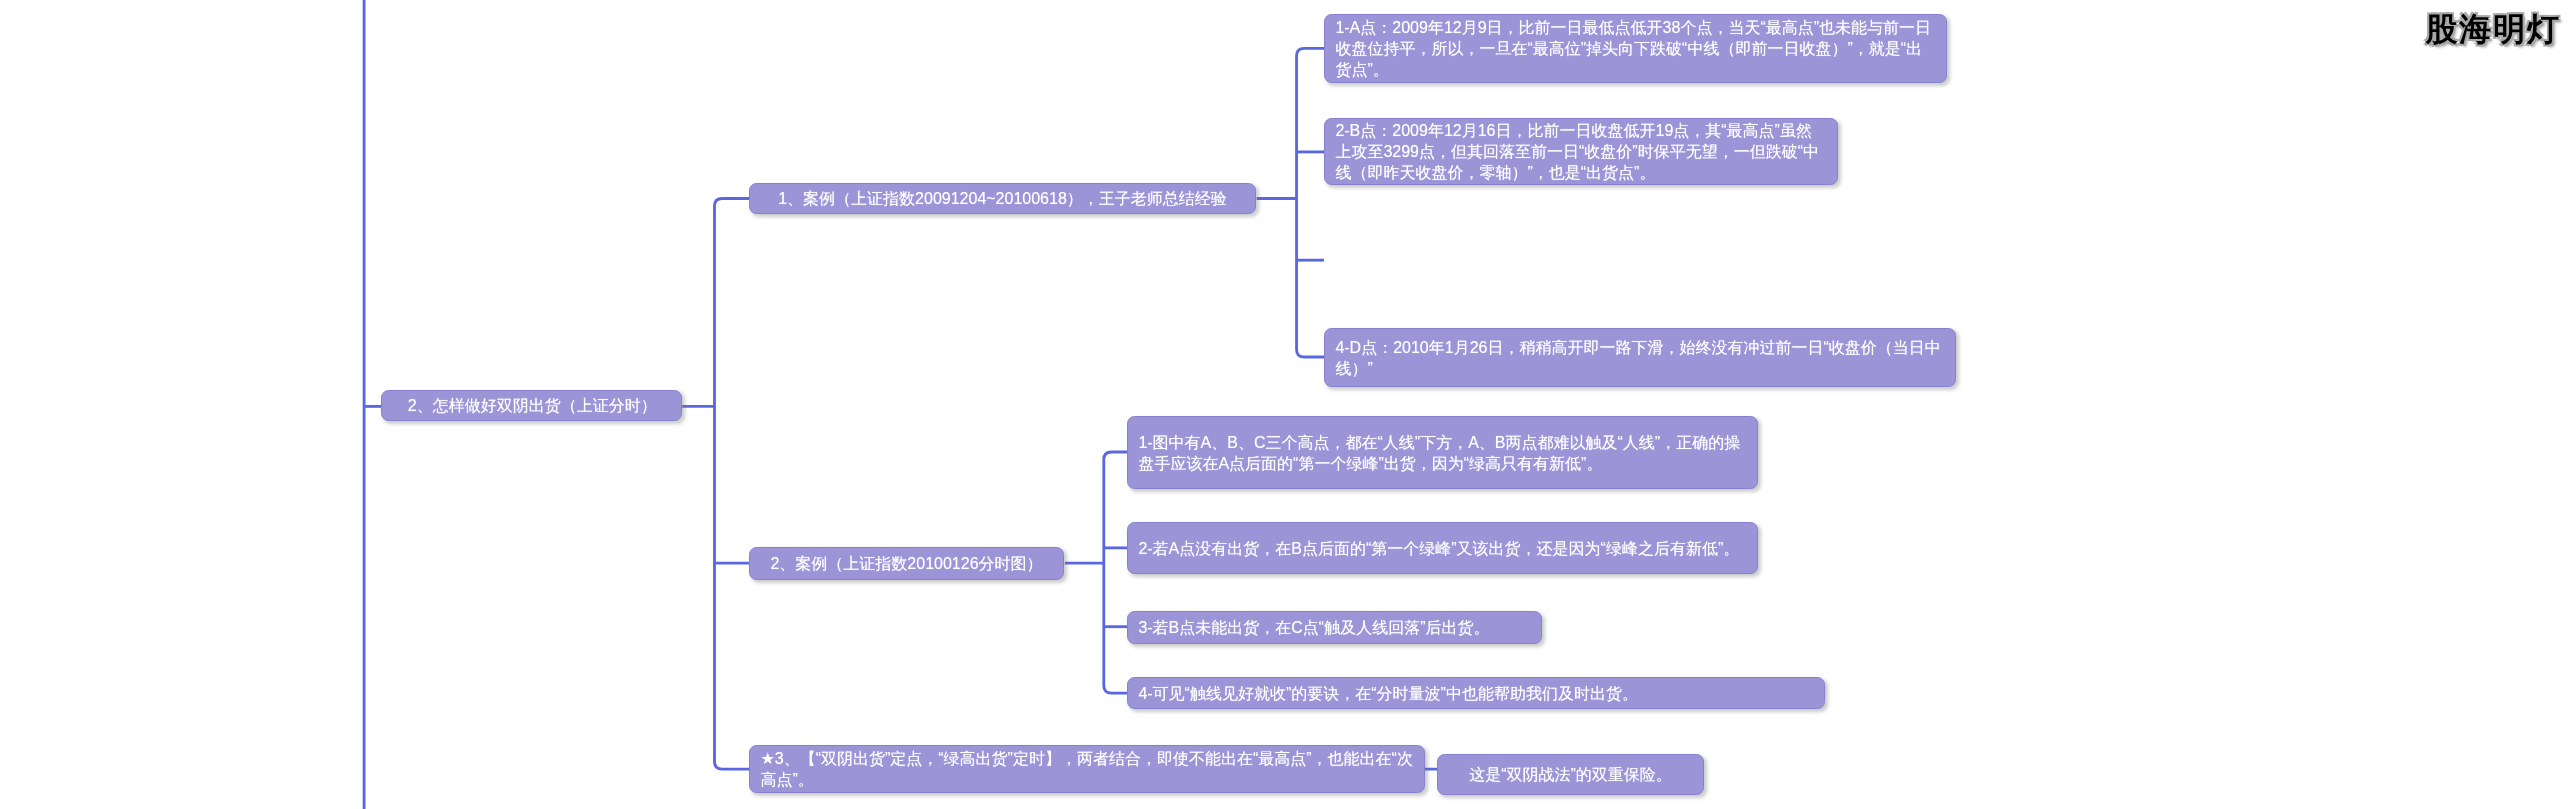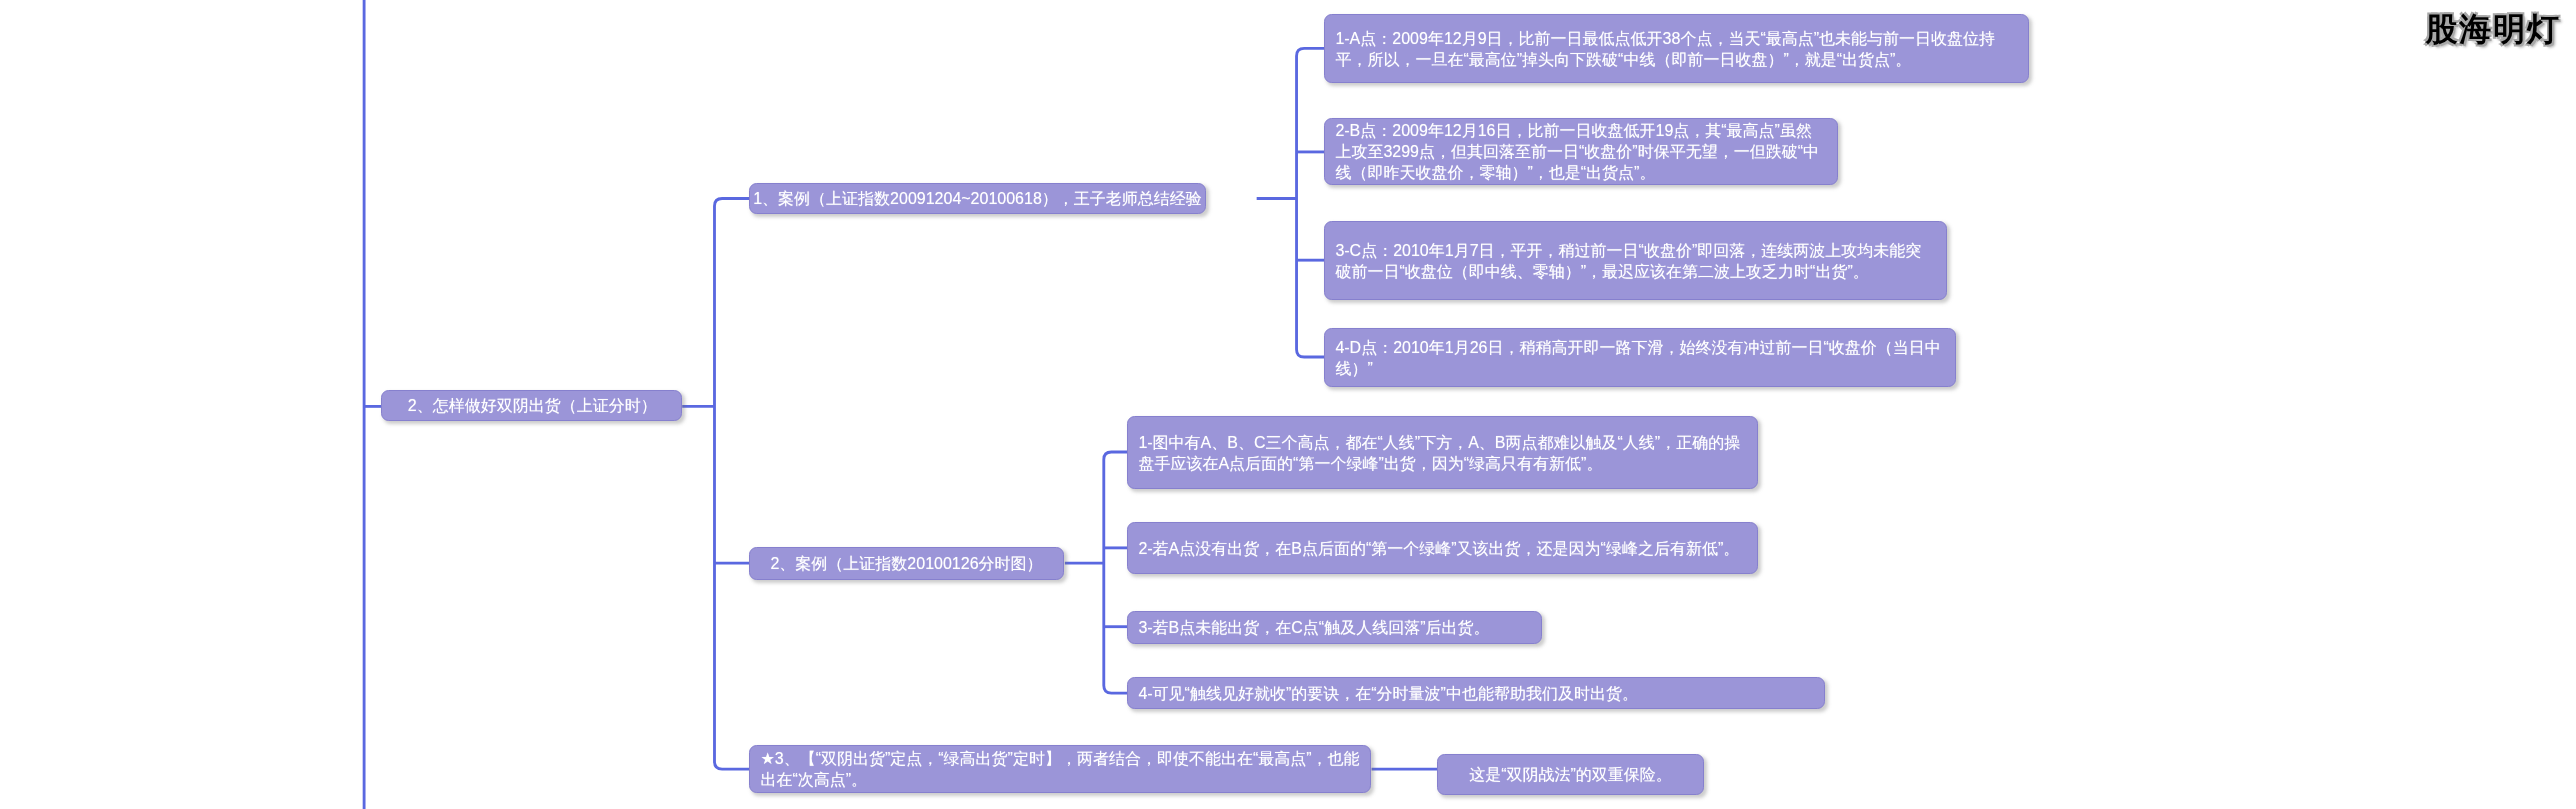--- a/index.html
+++ b/index.html
@@ -21,24 +21,24 @@
     color:#ffffff;
     display:flex;align-items:center;
     padding:0 10.4px;
     box-shadow:2.8px 2.8px 3.8px rgba(110,110,110,0.35);
     text-shadow:0 0 0.9px rgba(255,255,255,0.6);
   }
   .center{justify-content:center;text-align:center;}
   .label{font-size:16px;line-height:20px;white-space:nowrap;}
   .para{font-size:16px;line-height:21px;}
   .n-root  {left:381px; top:390px; width:301px; height:31px; font-size:17px;padding-left:12px;}
-  .n-b1    {left:749px; top:183px; width:457px; height:31px;}
+  .n-b1    {left:749px; top:183px; width:507px; height:31px;}
   .n-b2    {left:749px; top:547px; width:315px; height:33px;}
-  .n-b3    {left:749px; top:745px; width:622px; height:48px;}
-  .n-b1c1  {left:1324px; top:14.2px;  width:705px; height:69px;}
+  .n-b3    {left:749px; top:745px; width:676px; height:48px;}
+  .n-b1c1  {left:1324px; top:14.2px;  width:623px; height:69px;}
   .n-b1c2  {left:1324px; top:118px; width:514px; height:67px;}
   .n-b1c3  {left:1324px; top:221px; width:623px; height:79px;}
   .n-b1c4  {left:1324px; top:328px; width:632px; height:59px;}
   .n-b2c1  {left:1127px; top:416px; width:631px; height:73px;}
   .n-b2c2  {left:1127px; top:522px; width:631px; height:52px;}
   .n-b2c3  {left:1127px; top:611px; width:415px; height:33px;}
   .n-b2c4  {left:1127px; top:677px; width:698px; height:32px;}
   .n-b3c1  {left:1437px; top:754px; width:267px; height:41px;}
   .watermark{
     position:absolute;top:7.6px;right:15px;
@@ -76,23 +76,20 @@
   <div class="node center n-b1">
     <span class="label">1、案例（上证指数20091204~20100618），王子老师总结经验</span>
   </div>
 
   <div class="node n-b1c1">
     <span class="para">1-A点：2009年12月9日，比前一日最低点低开38个点，当天“最高点”也未能与前一日收盘位持平，所以，一旦在“最高位”掉头向下跌破“中线（即前一日收盘）”，就是“出货点”。</span>
   </div>
   <div class="node n-b1c2">
     <span class="para">2-B点：2009年12月16日，比前一日收盘低开19点，其“最高点”虽然上攻至3299点，但其回落至前一日“收盘价”时保平无望，一但跌破“中线（即昨天收盘价，零轴）”，也是“出货点”。</span>
   </div>
-  <div class="node n-b1c3">
-    <span class="para">3-C点：2010年1月7日，平开，稍过前一日“收盘价”即回落，连续两波上攻均未能突破前一日“收盘位（即中线、零轴）”，最迟应该在第二波上攻乏力时“出货”。</span>
-  </div>
   <div class="node n-b1c4">
     <span class="para">4-D点：2010年1月26日，稍稍高开即一路下滑，始终没有冲过前一日“收盘价（当日中线）”</span>
   </div>
 
   <div class="node center n-b2">
     <span class="label">2、案例（上证指数20100126分时图）</span>
   </div>
 
   <div class="node n-b2c1">
     <span class="para">1-图中有A、B、C三个高点，都在“人线”下方，A、B两点都难以触及“人线”，正确的操盘手应该在A点后面的“第一个绿峰”出货，因为“绿高只有有新低”。</span>

